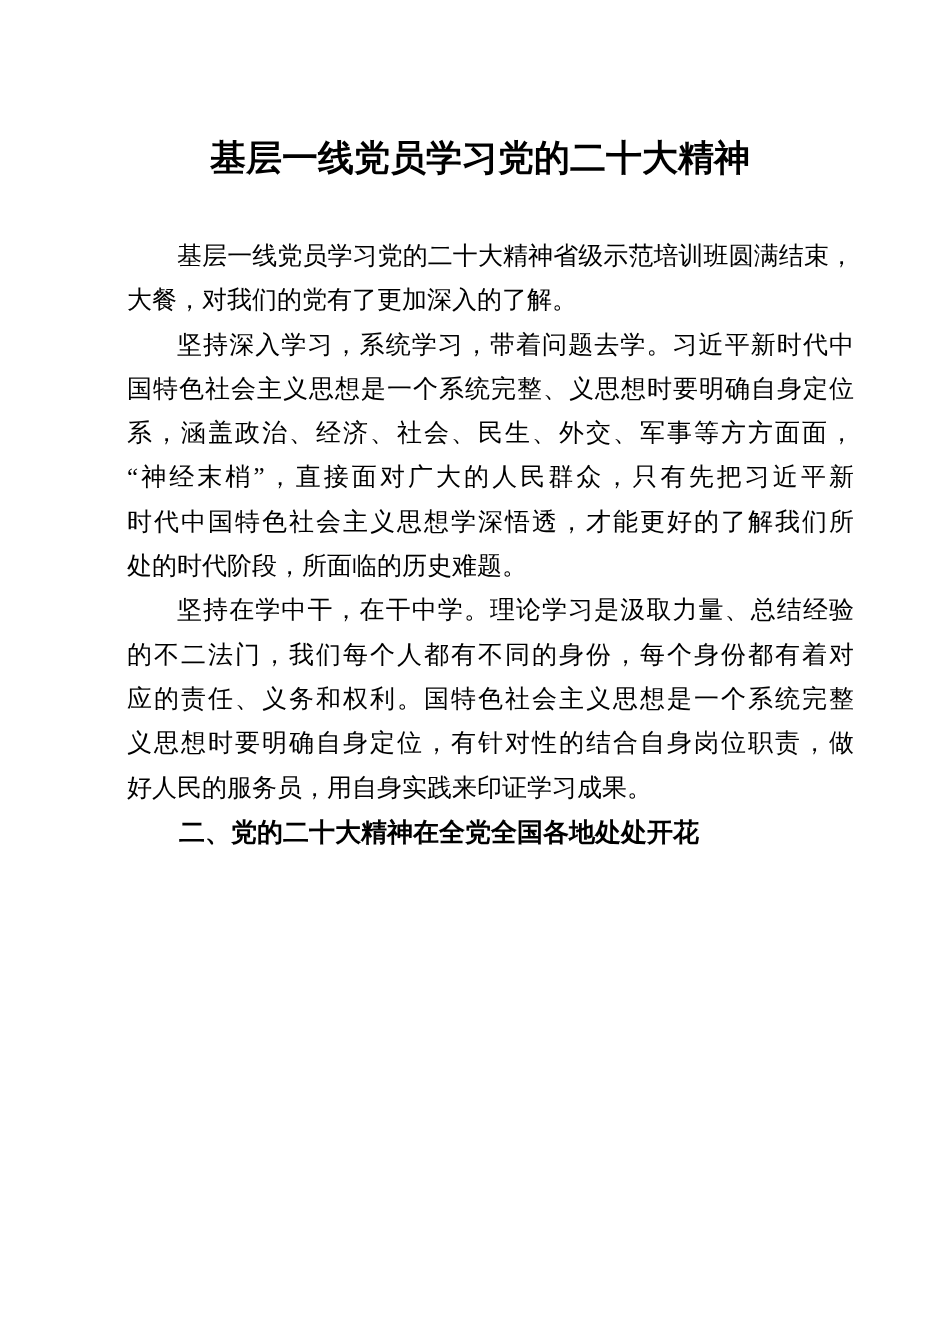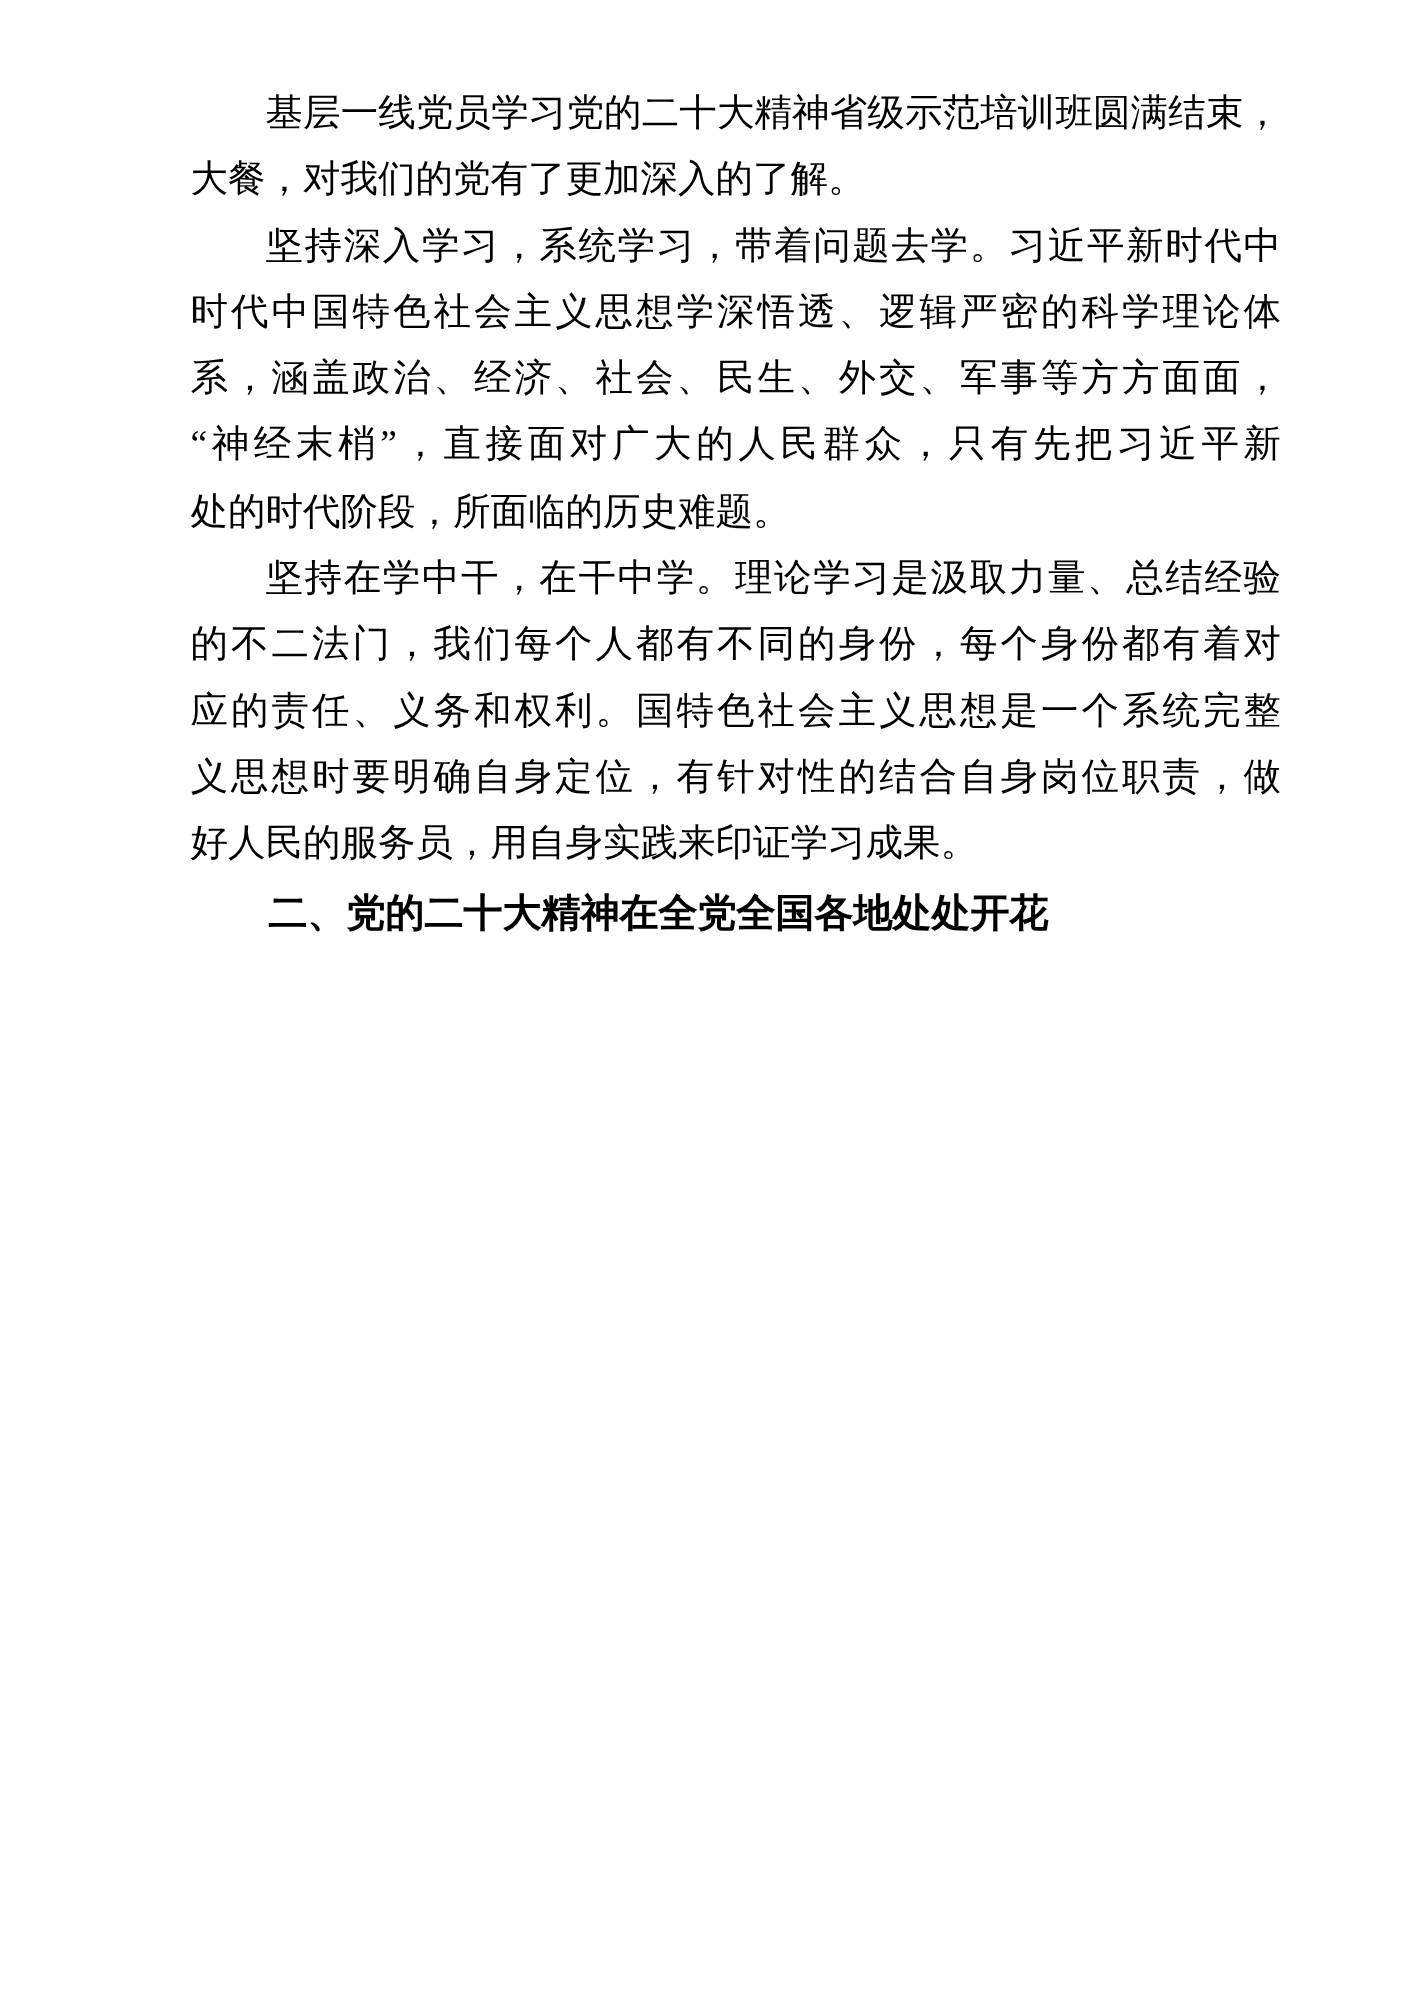--- a/index.html
+++ b/index.html
@@ -57,30 +57,32 @@
     font-family: "Liberation Sans", "DejaVu Sans", sans-serif;
     font-weight: bold;
     font-size: 26px;
   }
 </style>
 </head>
 <body>
 
 <div class="page">
   <div class="content">
+    <div class="doc-title">基层一线党员学习党的二十大精神</div>
     <div class="doc-body">
         <div class="block body">
           <div class="line indent">基层一线党员学习党的二十大精神省级示范培训班圆满结束，</div>
           <div class="line last">大餐，对我们的党有了更加深入的了解。</div>
         </div>
         <div class="block body">
           <div class="line indent">坚持深入学习，系统学习，带着问题去学。习近平新时代中</div>
-          <div class="line">时代中国特色社会主义思想学深悟透、逻辑严密的科学理论体</div>
+          <div class="line">国特色社会主义思想是一个系统完整、义思想时要明确自身定位</div>
           <div class="line">系，涵盖政治、经济、社会、民生、外交、军事等方方面面，</div>
           <div class="line">“神经末梢”，直接面对广大的人民群众，只有先把习近平新</div>
+          <div class="line">时代中国特色社会主义思想学深悟透，才能更好的了解我们所</div>
           <div class="line last">处的时代阶段，所面临的历史难题。</div>
         </div>
         <div class="block body">
           <div class="line indent">坚持在学中干，在干中学。理论学习是汲取力量、总结经验</div>
           <div class="line">的不二法门，我们每个人都有不同的身份，每个身份都有着对</div>
           <div class="line">应的责任、义务和权利。国特色社会主义思想是一个系统完整</div>
           <div class="line">义思想时要明确自身定位，有针对性的结合自身岗位职责，做</div>
           <div class="line last">好人民的服务员，用自身实践来印证学习成果。</div>
         </div>
         <div class="block heading">

